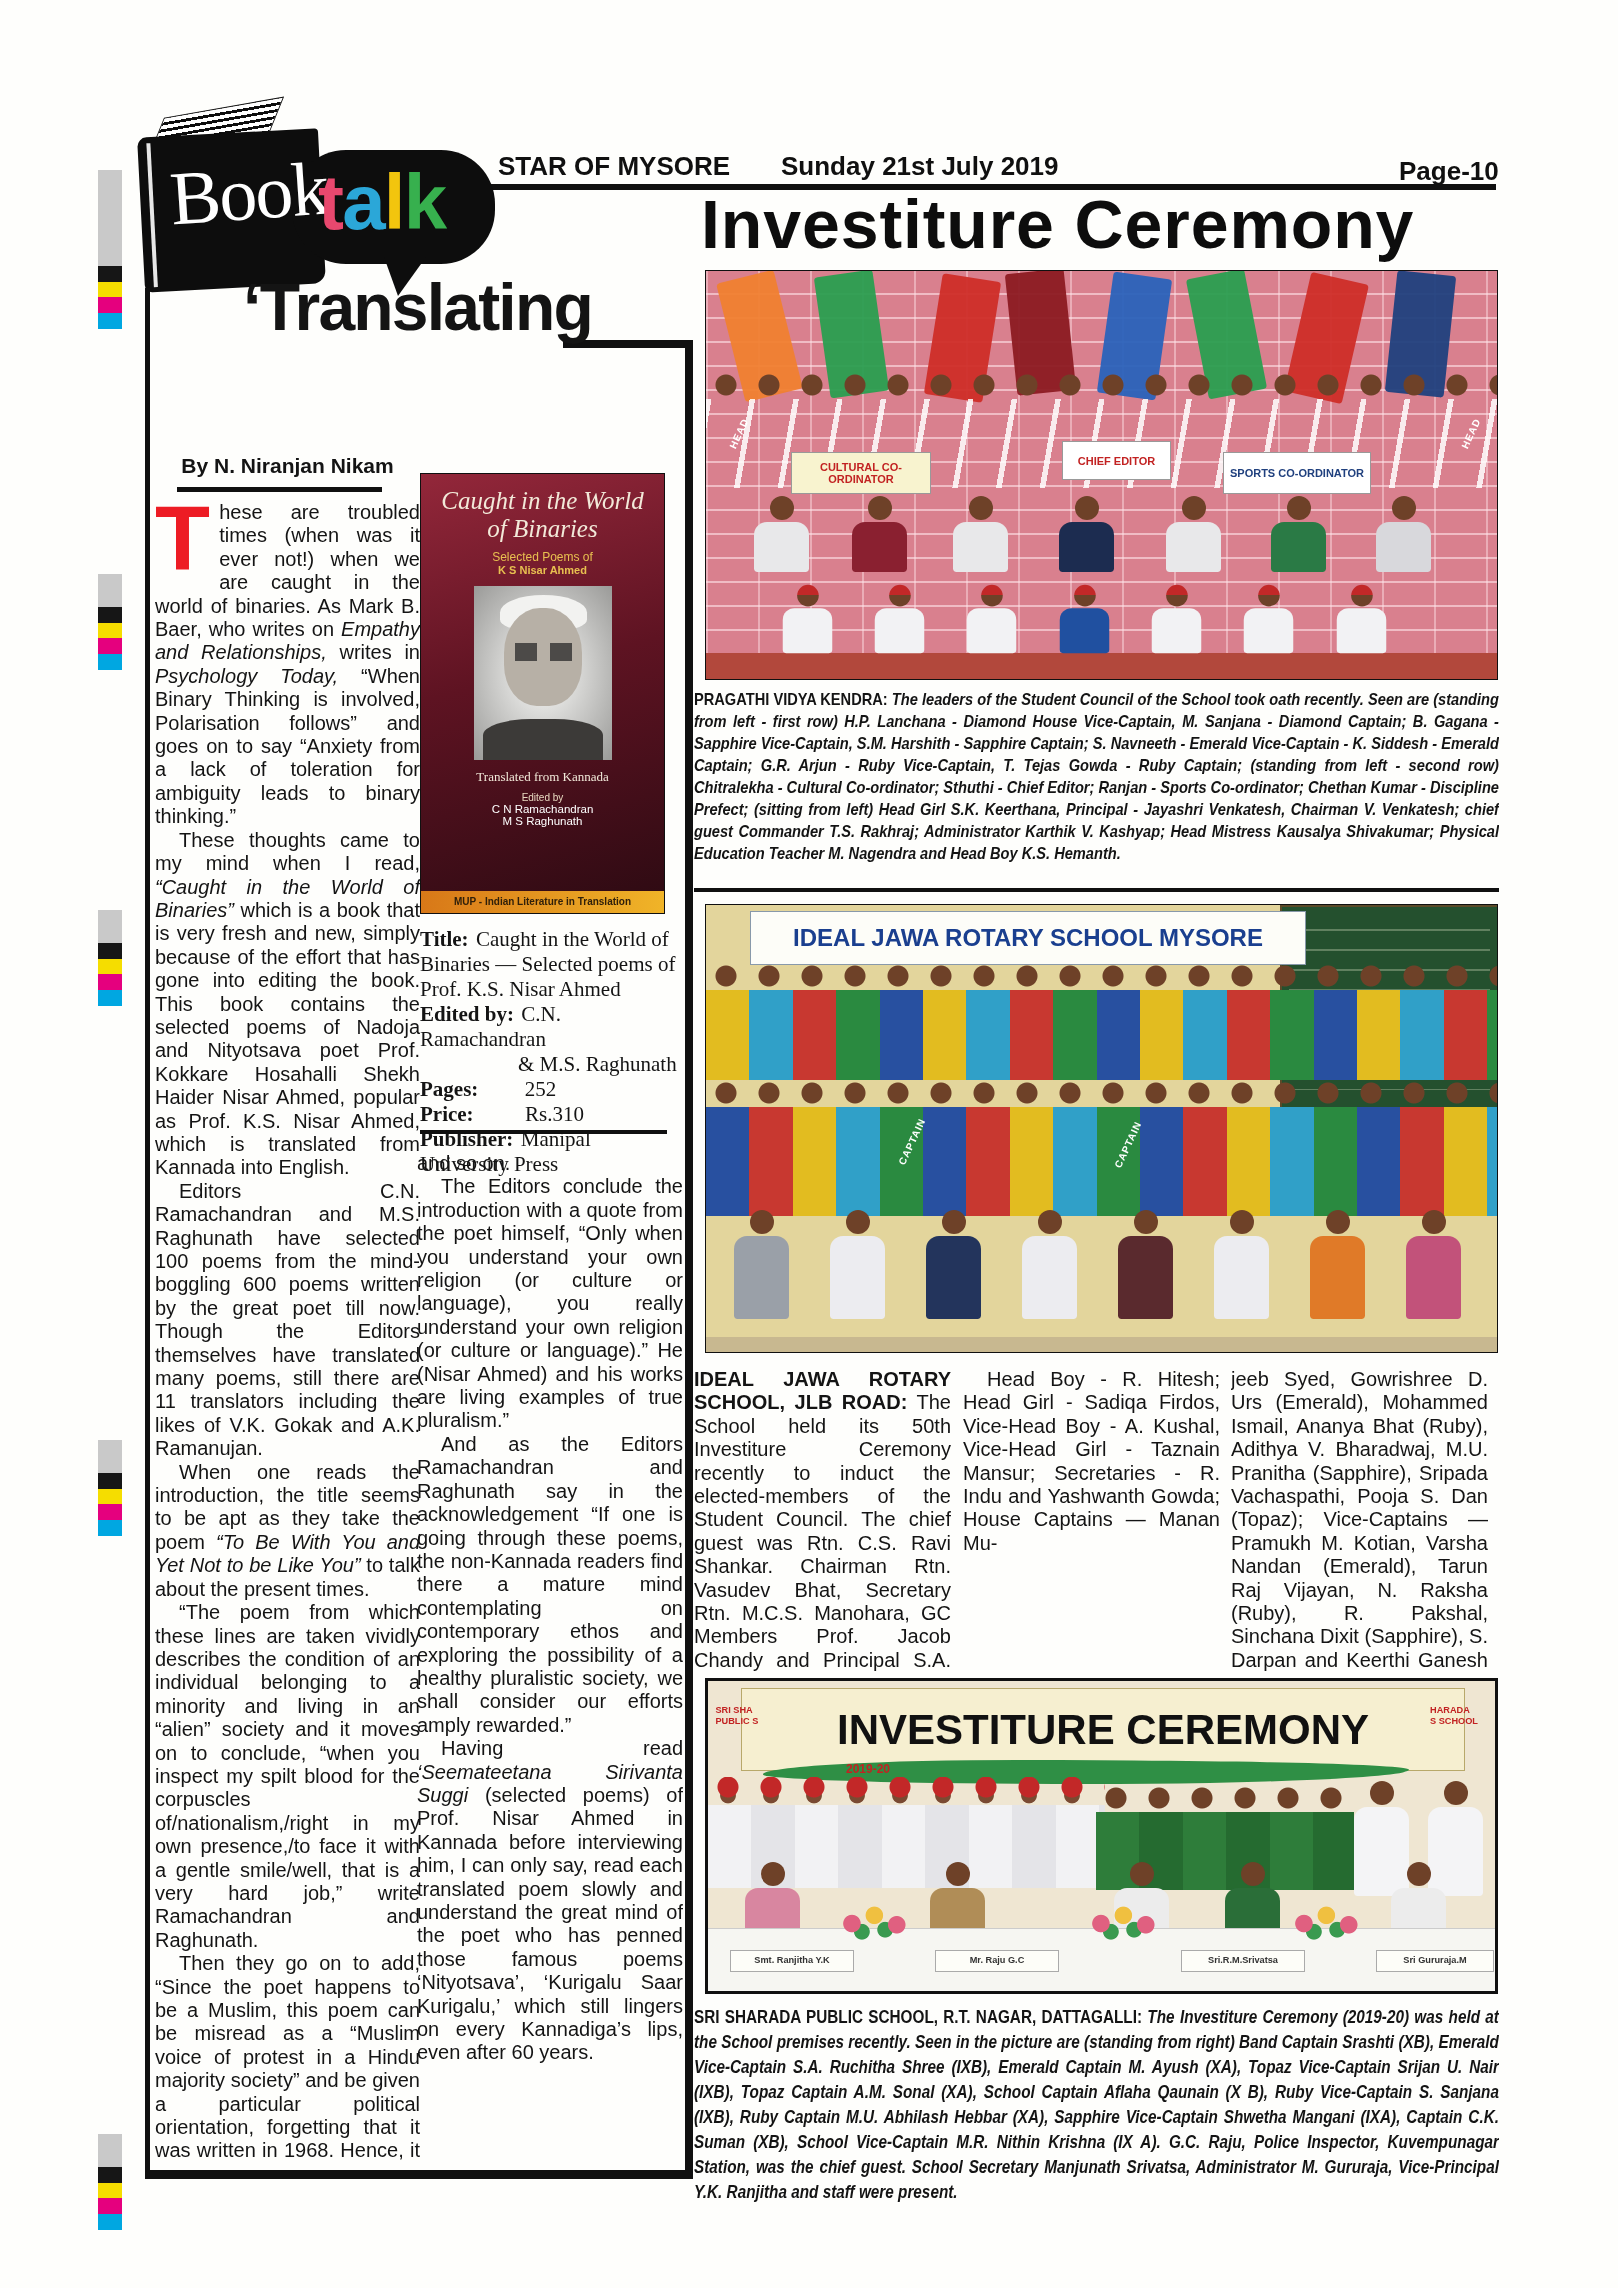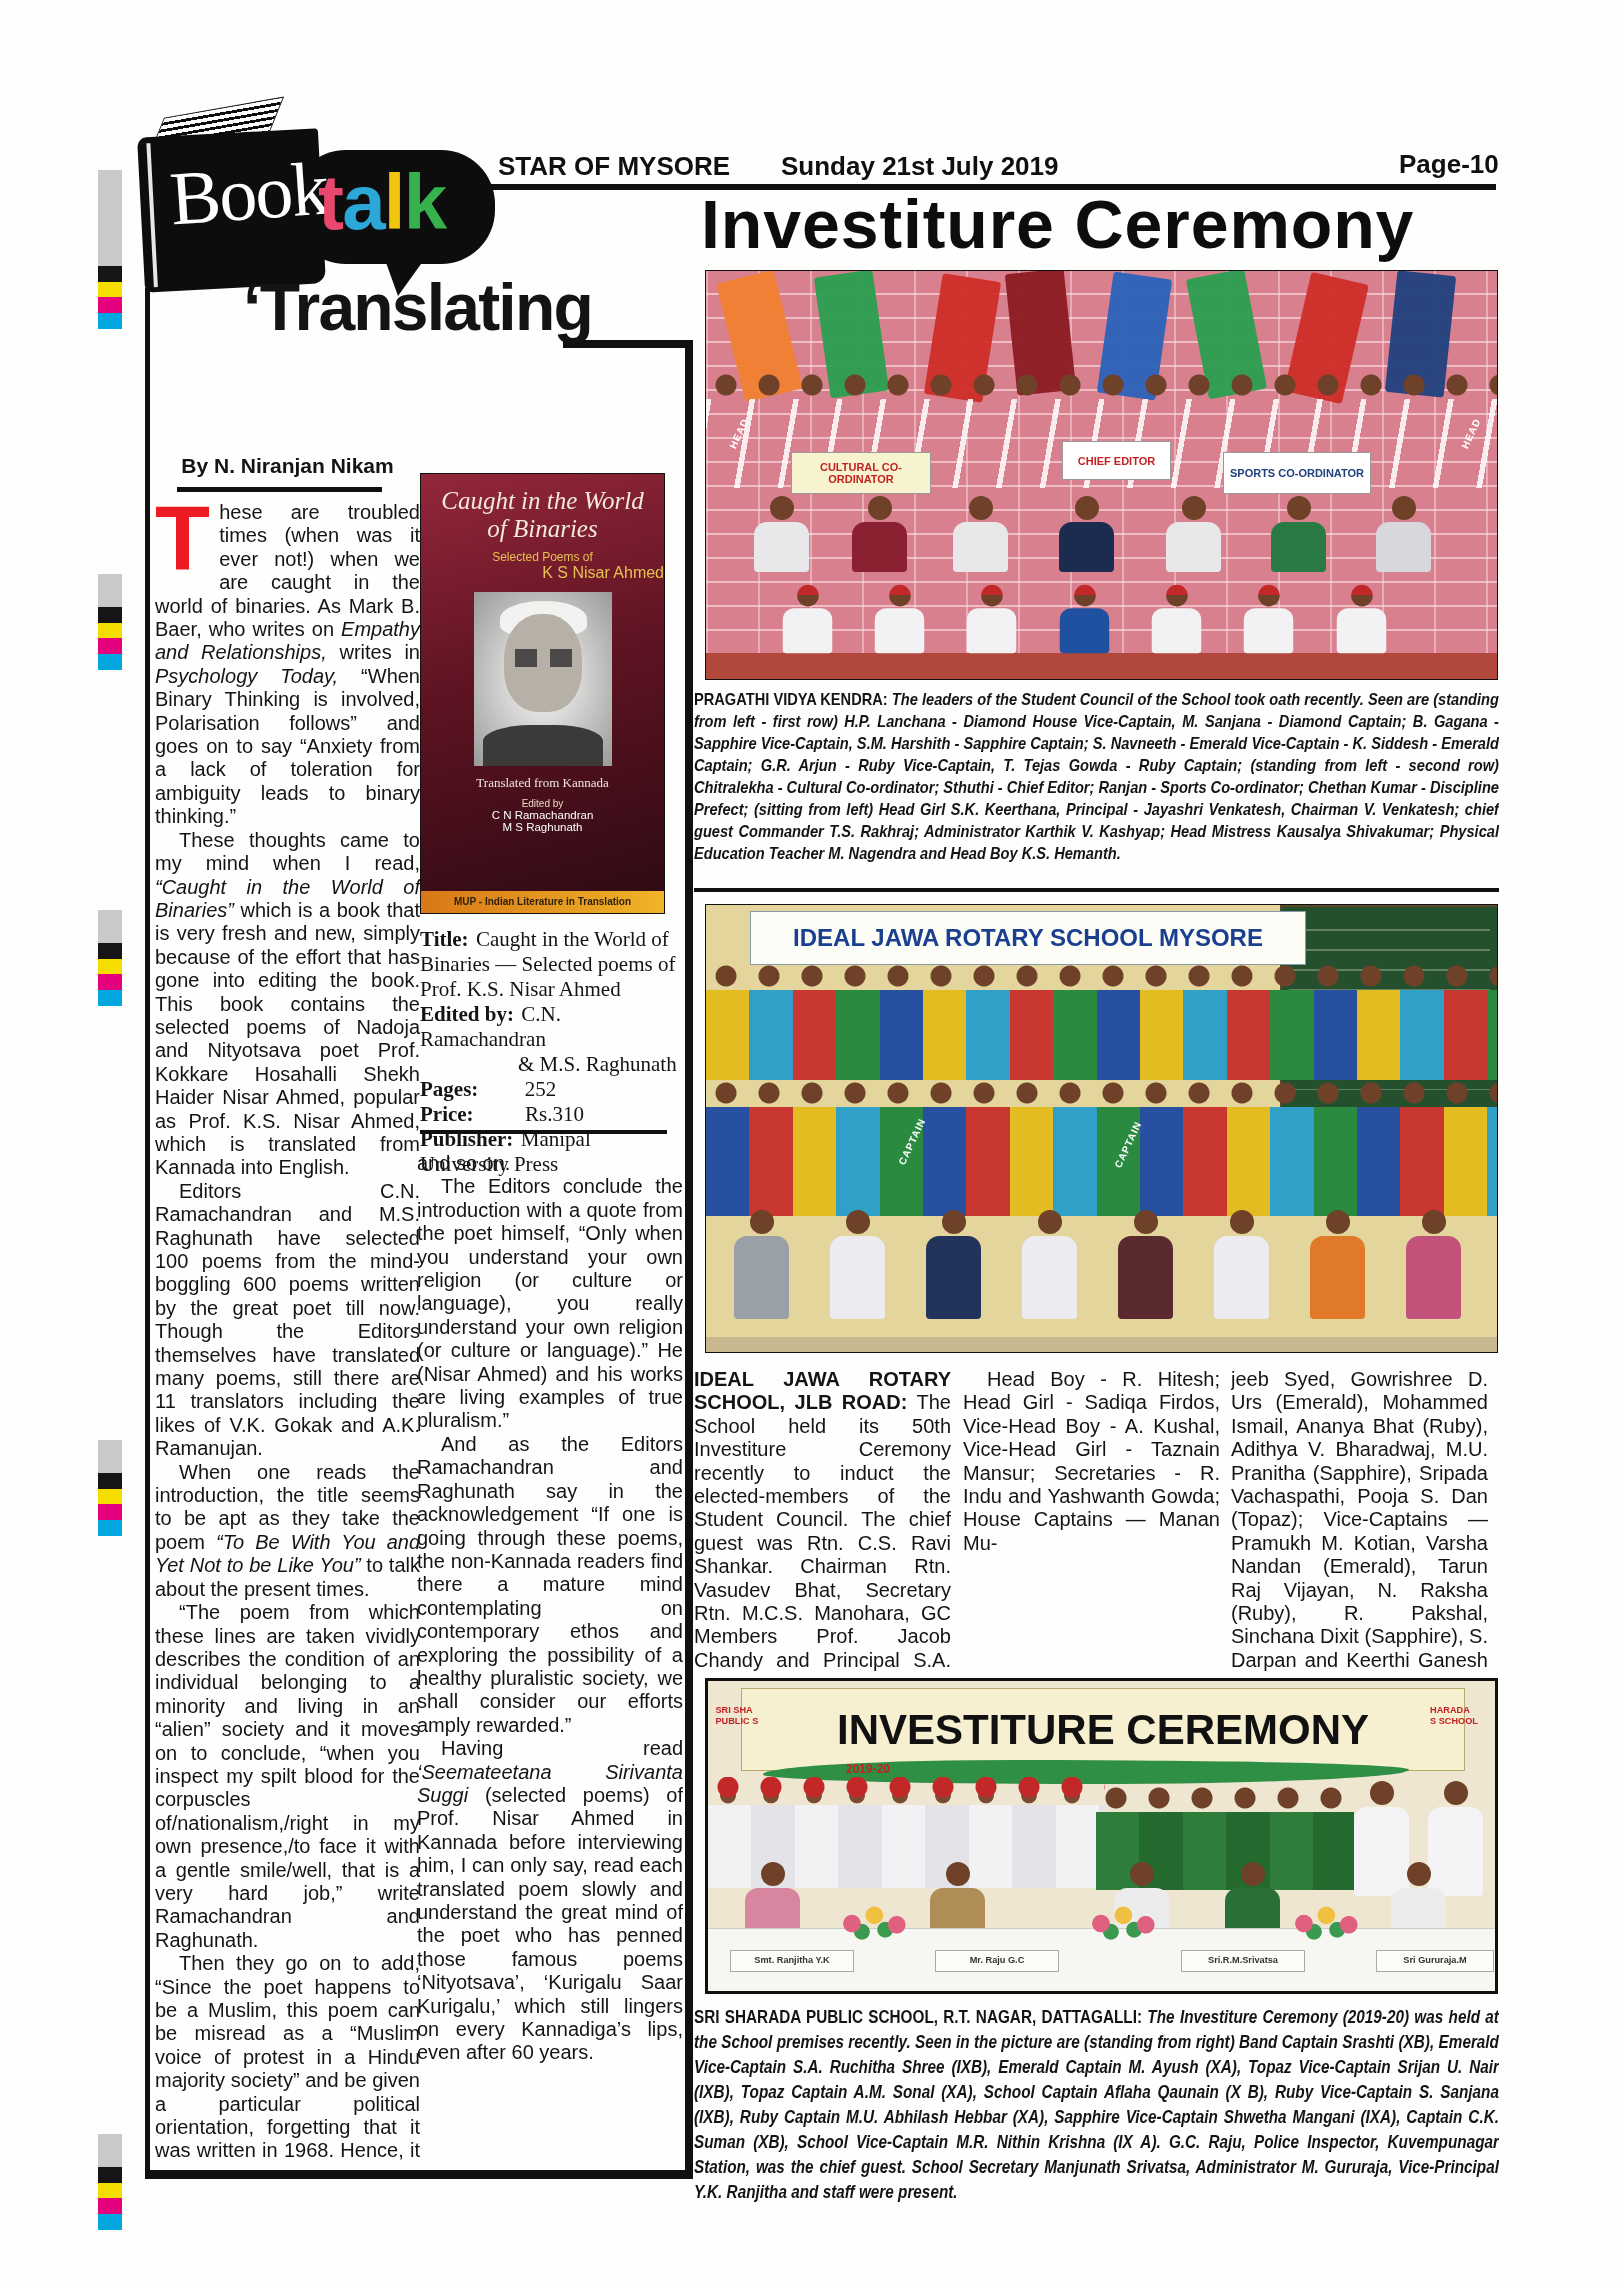--- a/index.html
+++ b/index.html
@@ -52,21 +52,21 @@
   .iseg{font-style:italic;}
   .dropcap{float:left;font-size:90px;line-height:68px;font-weight:bold;color:#ed1c24;padding:3.7px 9.2px 0 0;}
   .indent-first .para:first-child{text-indent:24px;}
 
   
   #cover{left:420px;top:473px;width:245px;height:441px;border:1.8px solid #101010;box-sizing:border-box;
      background:linear-gradient(165deg,#93273a 0%,#5e1322 45%,#2c0a12 100%);text-align:center;color:#f2e9d9;}
   #cover .ct1{margin-top:13px;font-family:"Liberation Serif",serif;font-style:italic;font-size:25px;}
   #cover .ct2{font-family:"Liberation Serif",serif;font-style:italic;font-size:25px;}
   #cover .cs1{margin-top:7.4px;font-size:12px;color:#e8c050;}
-  #cover .cs2{font-size:16px;color:#e8c050;font-weight:normal;text-align:right;}
+  #cover .cs2{font-size:11px;color:#e8c050;font-weight:bold;}
   #cover .portrait{margin:9.2px auto 0;width:138px;height:174px;background:radial-gradient(#e8e8e6 20%,#9a9a98);position:relative;overflow:hidden;}
   #cover .face{position:absolute;left:30px;top:22px;width:78px;height:98px;border-radius:46% 46% 42% 42%;background:#b7b0a6;}
   #cover .hair{position:absolute;left:26px;top:9.2px;width:87px;height:35px;border-radius:50% 50% 30% 30%;background:#f2f2f0;}
   #cover .glasses{position:absolute;left:41px;top:57px;width:57px;height:18.5px;
       border-left:22px solid rgba(40,40,40,.75);border-right:22px solid rgba(40,40,40,.75);box-sizing:border-box;}
   #cover .suit{position:absolute;left:9.2px;bottom:0;width:120px;height:41px;background:#3c3a38;border-radius:40% 40% 0 0;}
   #cover .ctr{margin-top:9.2px;font-family:"Liberation Serif",serif;font-size:13px;}
   #cover .ced{margin-top:7.4px;font-size:10px;color:#e8d8c0;}
   #cover .cedn{font-size:11.5px;color:#fff;}
   #cover .strip{position:absolute;left:0;right:0;bottom:0;height:22px;background:linear-gradient(90deg,#d87818,#f0b428);
@@ -163,21 +163,21 @@
   <div class="reg" style="top:2134px">
     <div class="g" style="height:33px"></div>
     <div class="k"></div>
     <div class="y"></div>
     <div class="m"></div>
     <div class="c"></div>
   </div>
 
   <span class="abs hdr" style="left:498px;top:151px">STAR OF MYSORE</span>
   <span class="abs hdr" style="left:781px;top:151px">Sunday 21st July  2019</span>
-  <span class="abs hdr" style="left:1399px;top:149px">Page-10</span>
+  <span class="abs hdr" style="left:1399px;top:156px">Page-10</span>
   <div class="abs" id="hdr-rule"></div>
 
   <div class="abs" id="logo">
     <div class="pages"></div>
     <div class="bookshape"></div>
     <div class="bubble"></div>
     <div class="tail"></div>
     <span class="bookword">Book</span>
     <span class="talkword"><span class="t1">t</span><span class="t2">a</span><span class="t3">l</span><span class="t4">k</span></span>
   </div>

